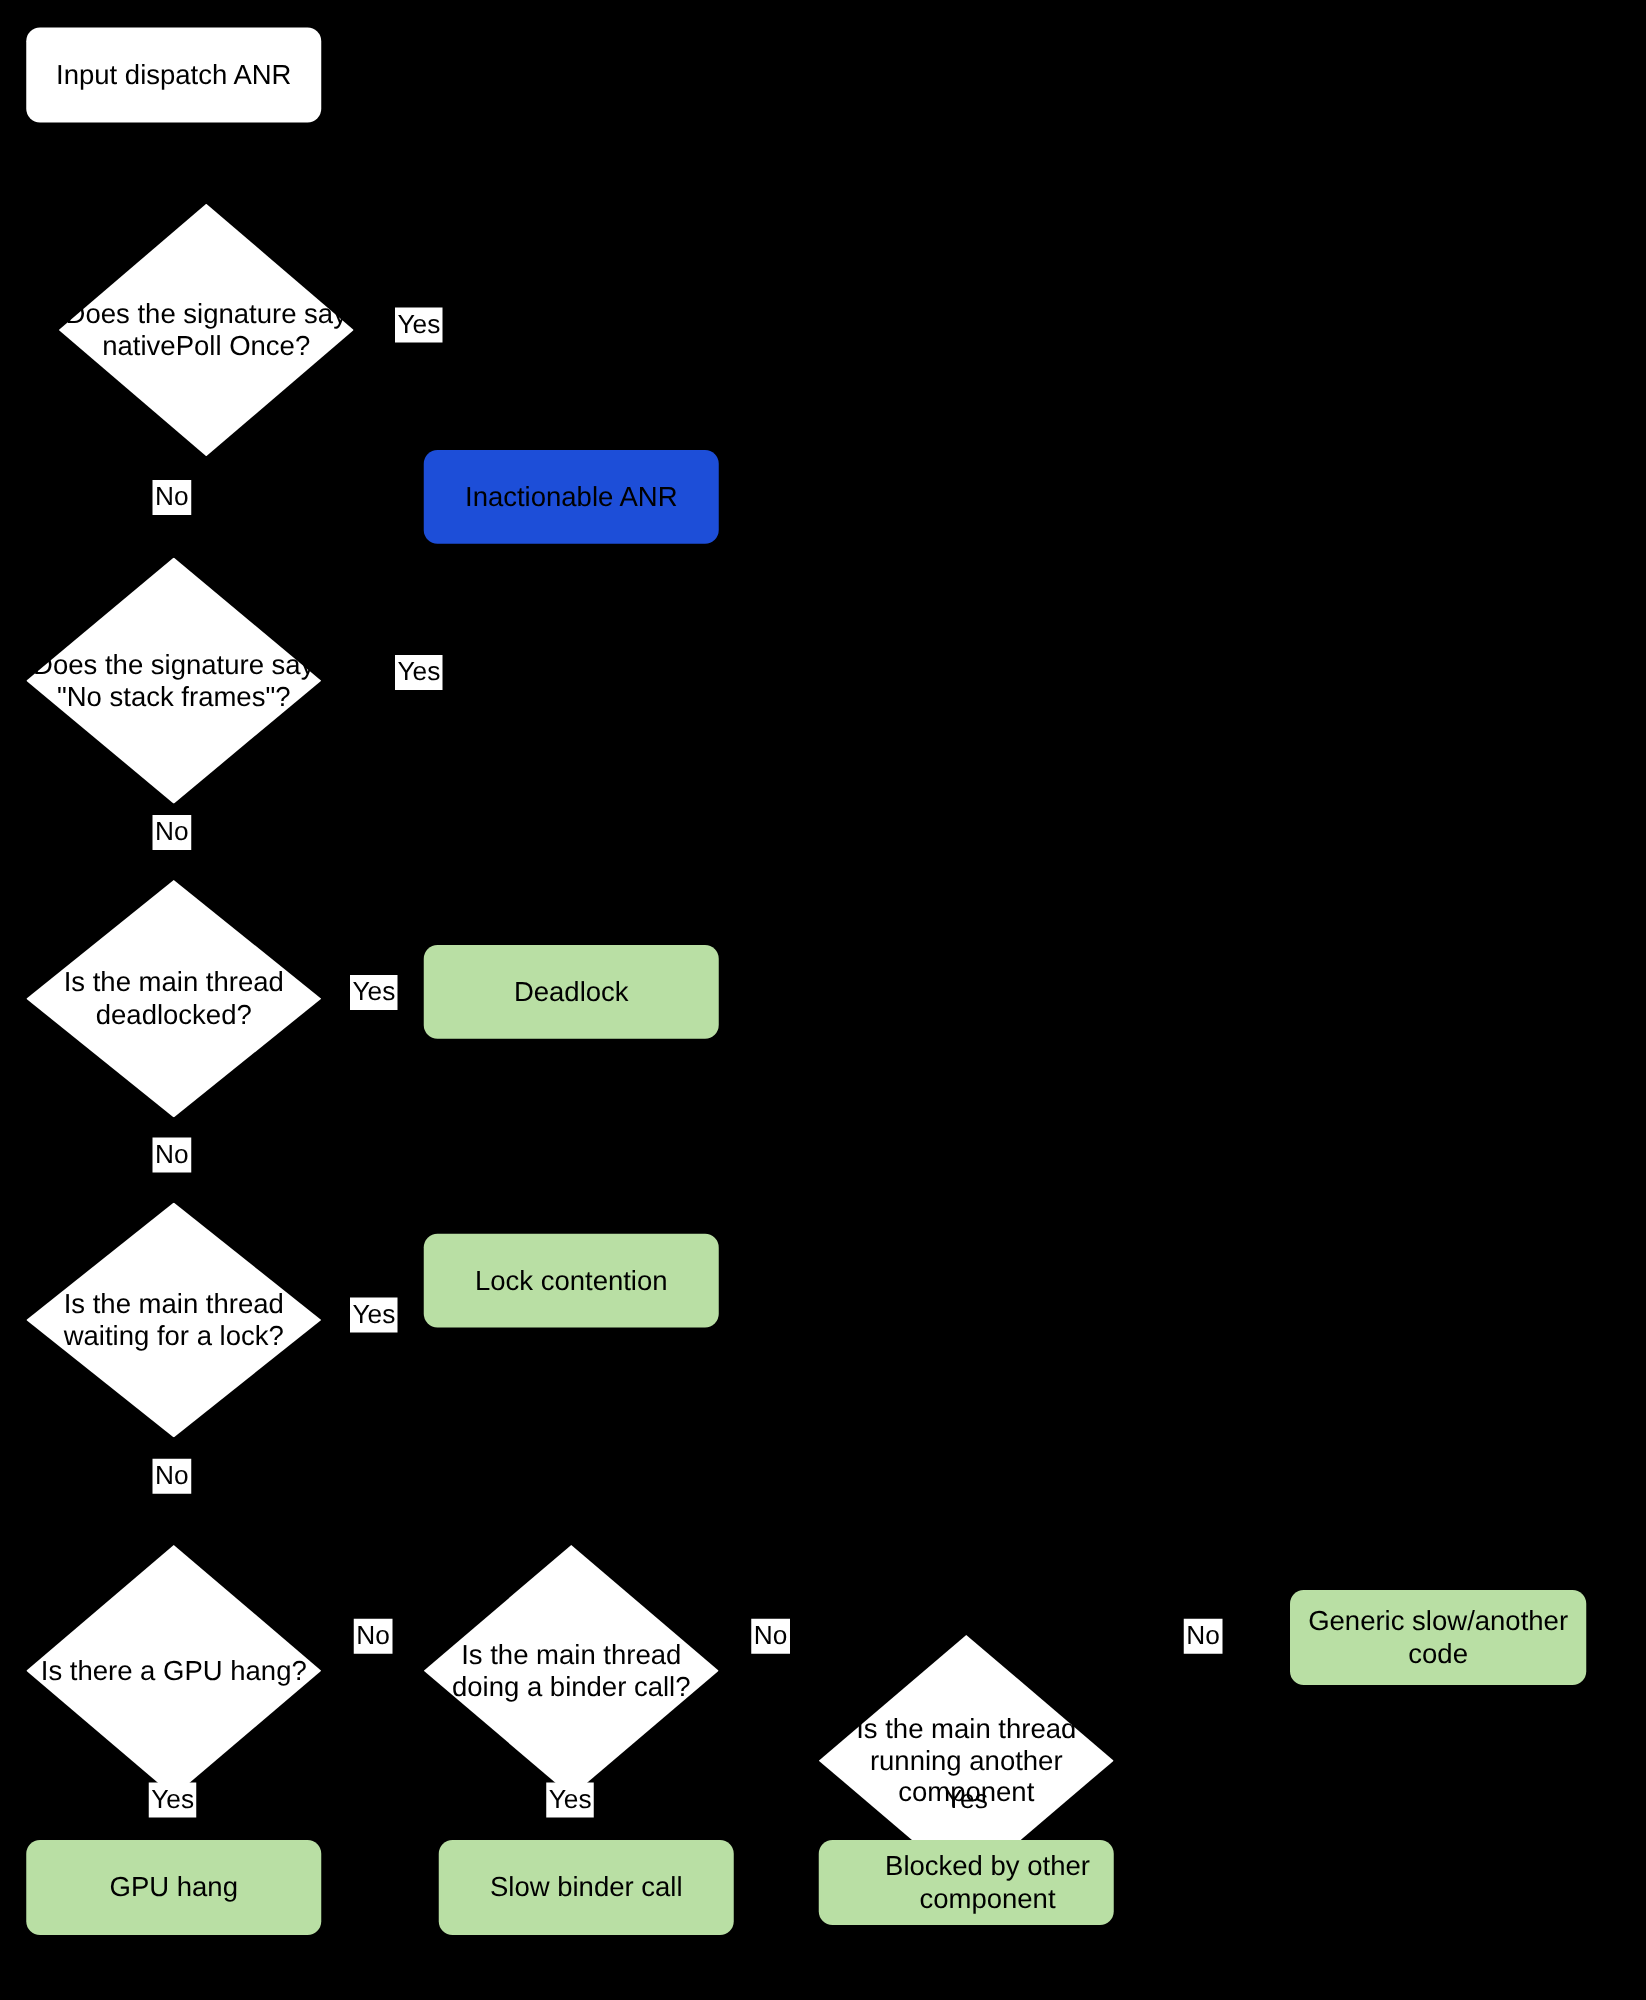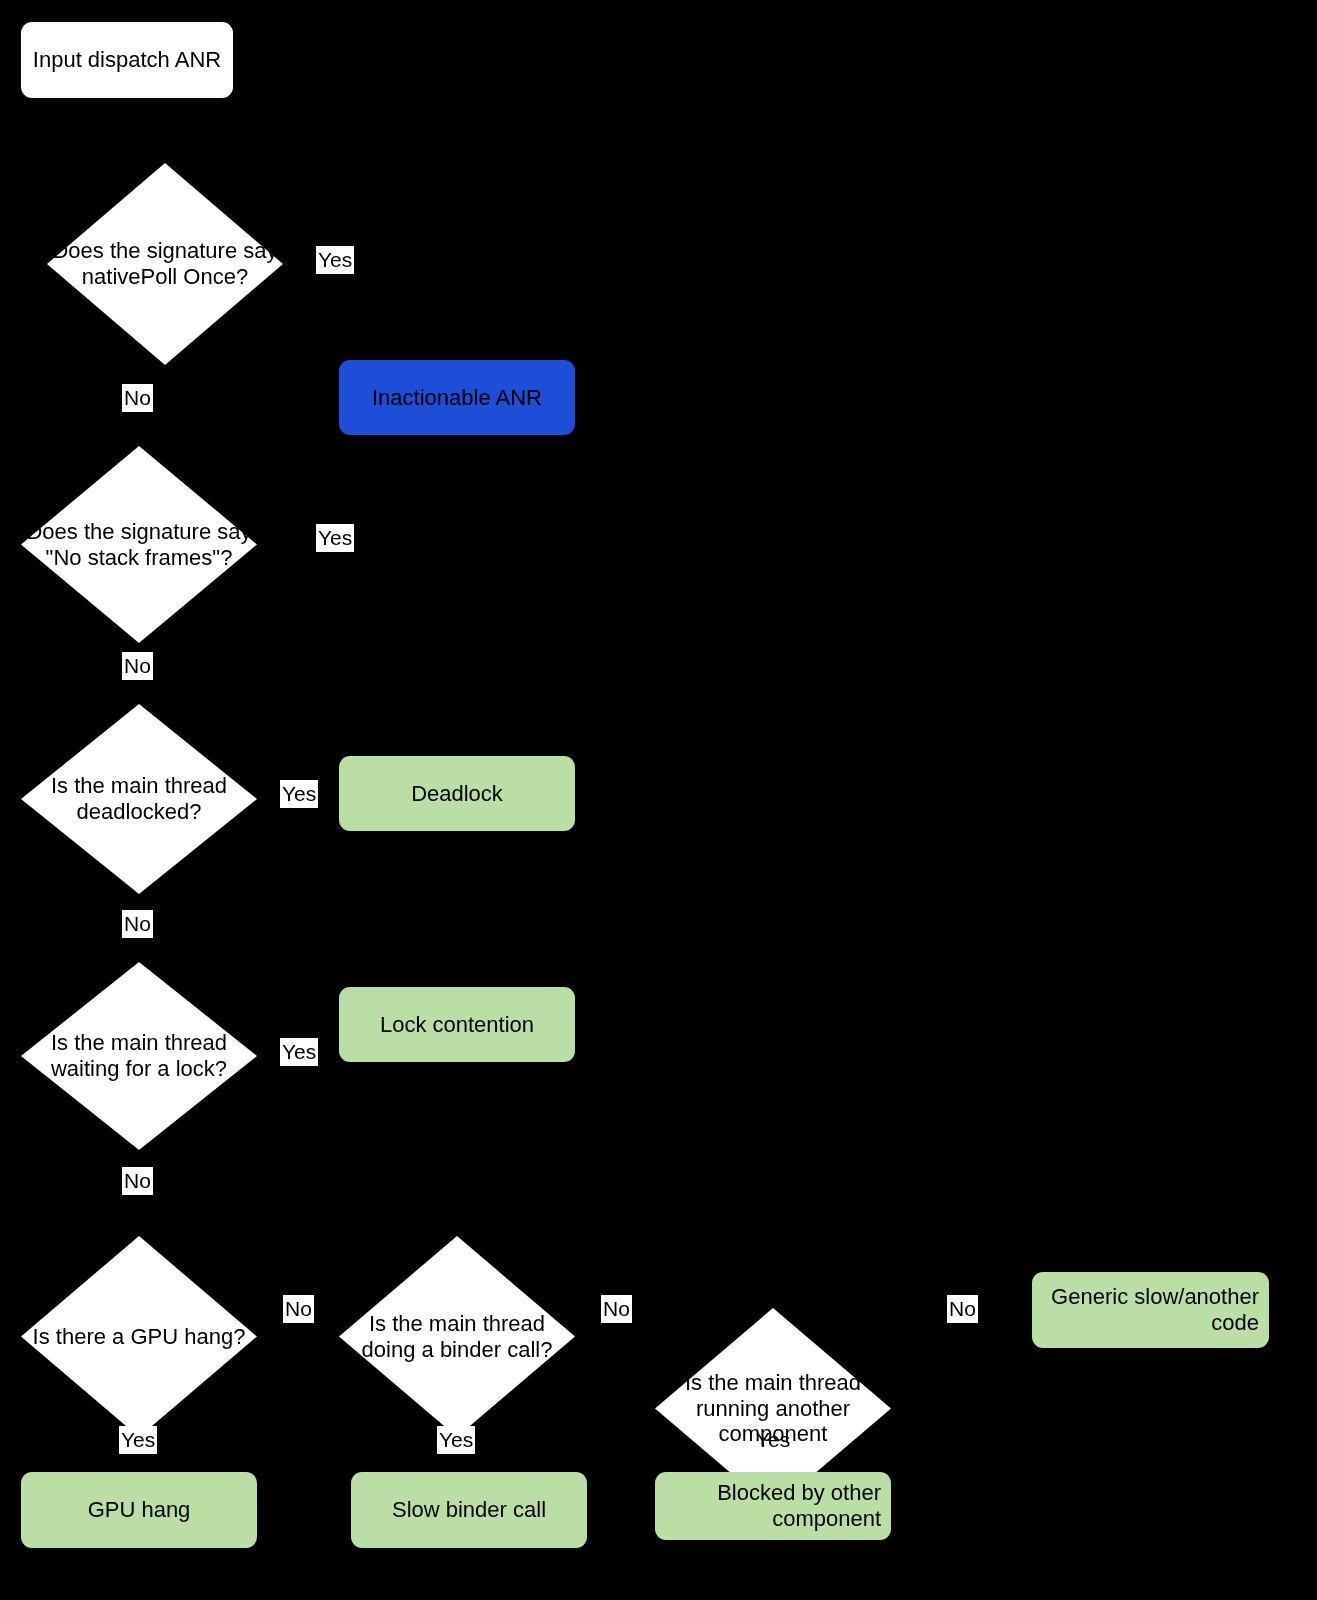--- a/index.html
+++ b/index.html
@@ -29,21 +29,21 @@
   }
 
   
   .rect {
     border-radius: 11px;
     font-size: 22px;
     padding: 4px 10px;
   }
   .rect.start   { background: #FFFFFF; }
   .rect.bad     { background: #1d4ed8; }
-  .rect.good    { background: #B9DFA4; text-align: right; }
+  .rect.good    { background: #B9DFA4; }
 
   
   .decision {
     background: transparent;
   }
   .decision .shape {
     position: absolute;
     inset: 0;
     background: #FFFFFF;
     clip-path: polygon(50% 0%, 100% 50%, 50% 100%, 0% 50%);
@@ -89,21 +89,21 @@
   <div class="edge-line" style="left:138px; top:894px; width:2px; height:68px;"></div>
   <div class="edge-line" style="left:257px; top:1050px; width:82px; height:2px;"></div>
   <div class="edge-line" style="left:138px; top:1150px; width:2px; height:86px;"></div>
   <div class="edge-line" style="left:257px; top:1308px; width:88px; height:2px;"></div>
   <div class="edge-line" style="left:138px; top:1437px; width:2px; height:60px;"></div>
   <div class="edge-line" style="left:574px; top:1308px; width:96px; height:2px;"></div>
   <div class="edge-line" style="left:456px; top:1437px; width:2px; height:60px;"></div>
   <div class="edge-line" style="left:908px; top:1308px; width:124px; height:2px;"></div>
   <div class="edge-line" style="left:772px; top:1437px; width:2px; height:60px;"></div>
 
-  <div class="node rect start" style="left:21px; top:22px; width:212px; height:76px;">
+  <div class="node rect start" style="left:21px; top:22px; width:236px; height:76px;">
     <span>Input dispatch ANR</span>
   </div>
 
   <div class="node decision" style="left:21px; top:163px; width:236px; height:202px;margin-left:26px;">
     <span class="shape"></span>
     <span class="dtext">Does the signature say nativePoll Once?</span>
   </div>
 
   <div class="edge-label" style="left:316px; top:246px;">
     <span>Yes</span>

